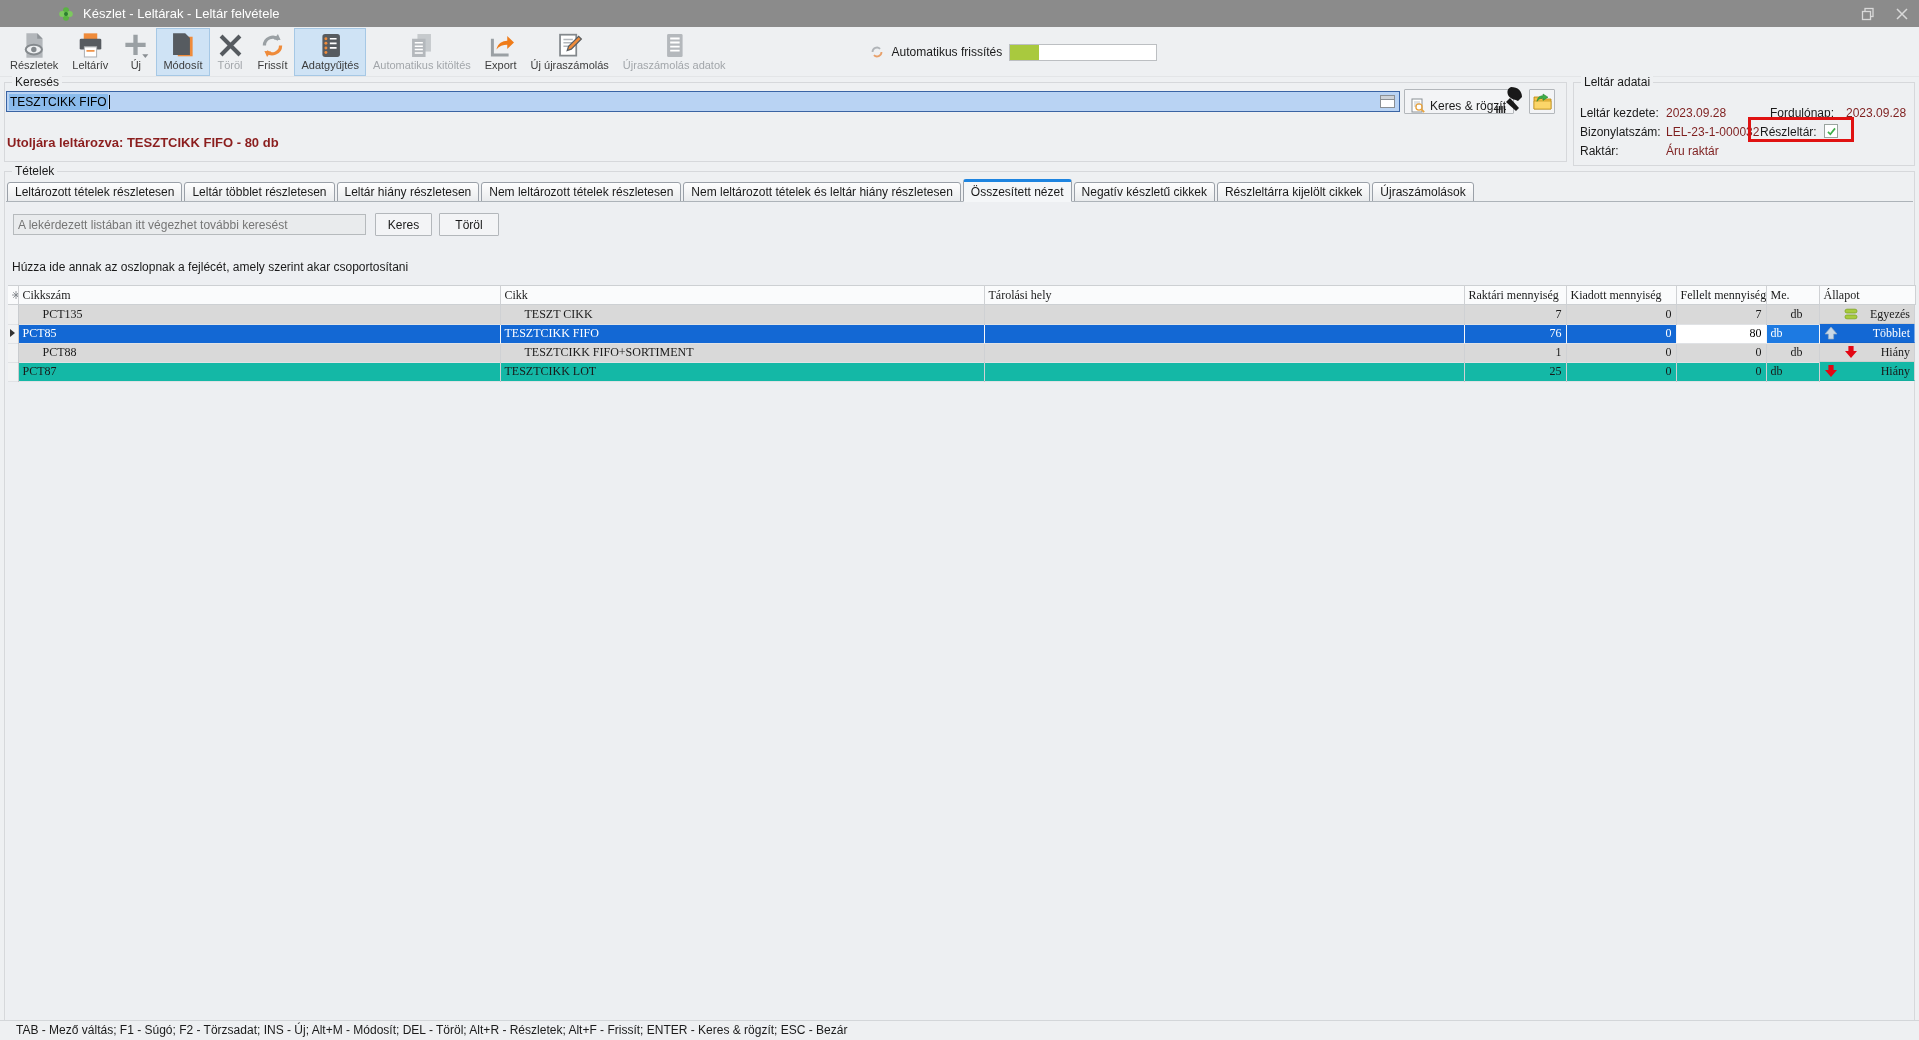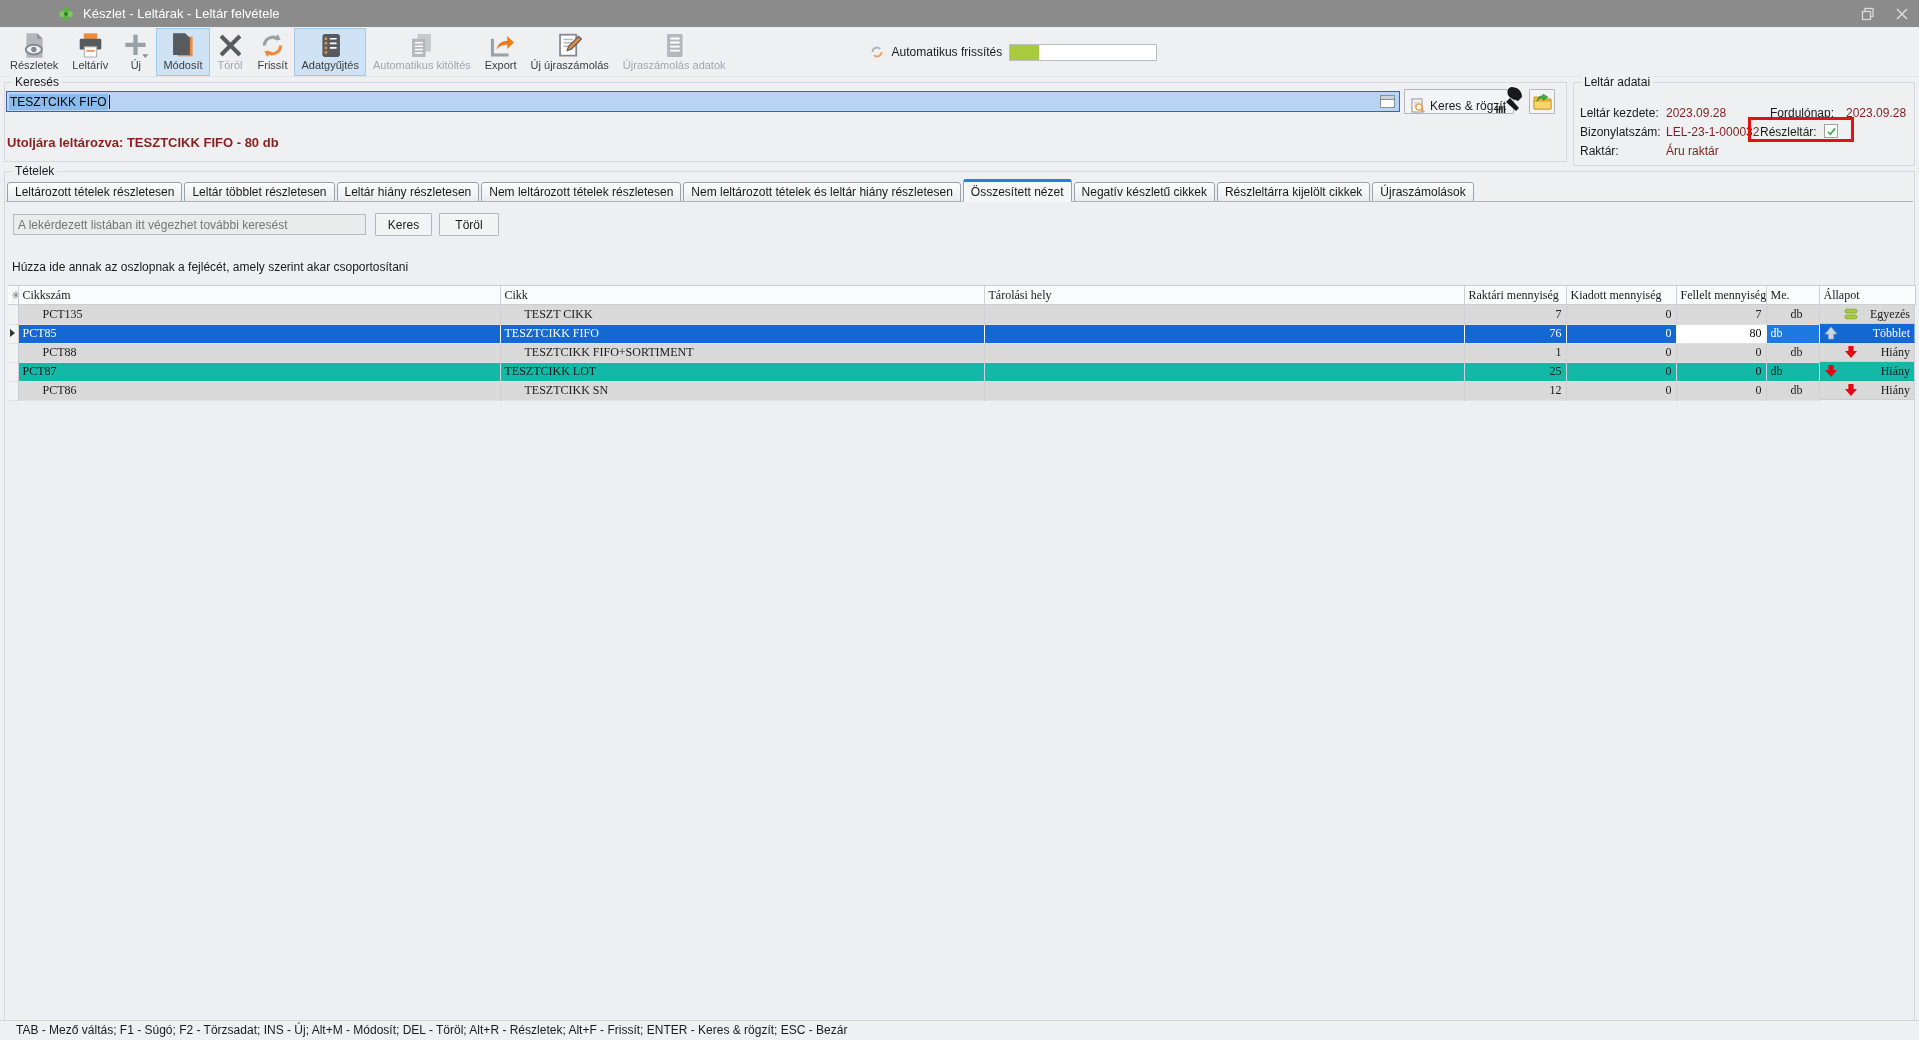--- a/index.html
+++ b/index.html
@@ -445,36 +445,20 @@
           <td class="num">0</td>
           <td class="num">0</td>
           <td class="cell-me">db</td>
           <td class="cell-allapot">
             <svg class="sicon" viewBox="0 0 14 14">
               <path d="M7 13L1 6h3.4V1h5.2V6H13z" fill="#e30613"></path>
             </svg>
             <span>Hiány</span>
           </td>
         </tr>
-        <tr class="row-gray">
-          <td class="cell-indicator"></td>
-          <td>PCT86</td>
-          <td>TESZTCIKK SN</td>
-          <td></td>
-          <td class="num">12</td>
-          <td class="num">0</td>
-          <td class="num">0</td>
-          <td class="cell-me">db</td>
-          <td class="cell-allapot">
-            <svg class="sicon" viewBox="0 0 14 14">
-              <path d="M7 13L1 6h3.4V1h5.2V6H13z" fill="#e30613"></path>
-            </svg>
-            <span>Hiány</span>
-          </td>
-        </tr>
       </tbody>
     </table>
   </div>
 </div>
 
 <div class="statusbar">
   <span>TAB - Mező váltás; F1 - Súgó; F2 - Törzsadat; INS - Új; Alt+M - Módosít; DEL - Töröl; Alt+R - Részletek; Alt+F - Frissít; ENTER - Keres &amp; rögzít; ESC - Bezár</span>
 </div>
 
 </body></html>

